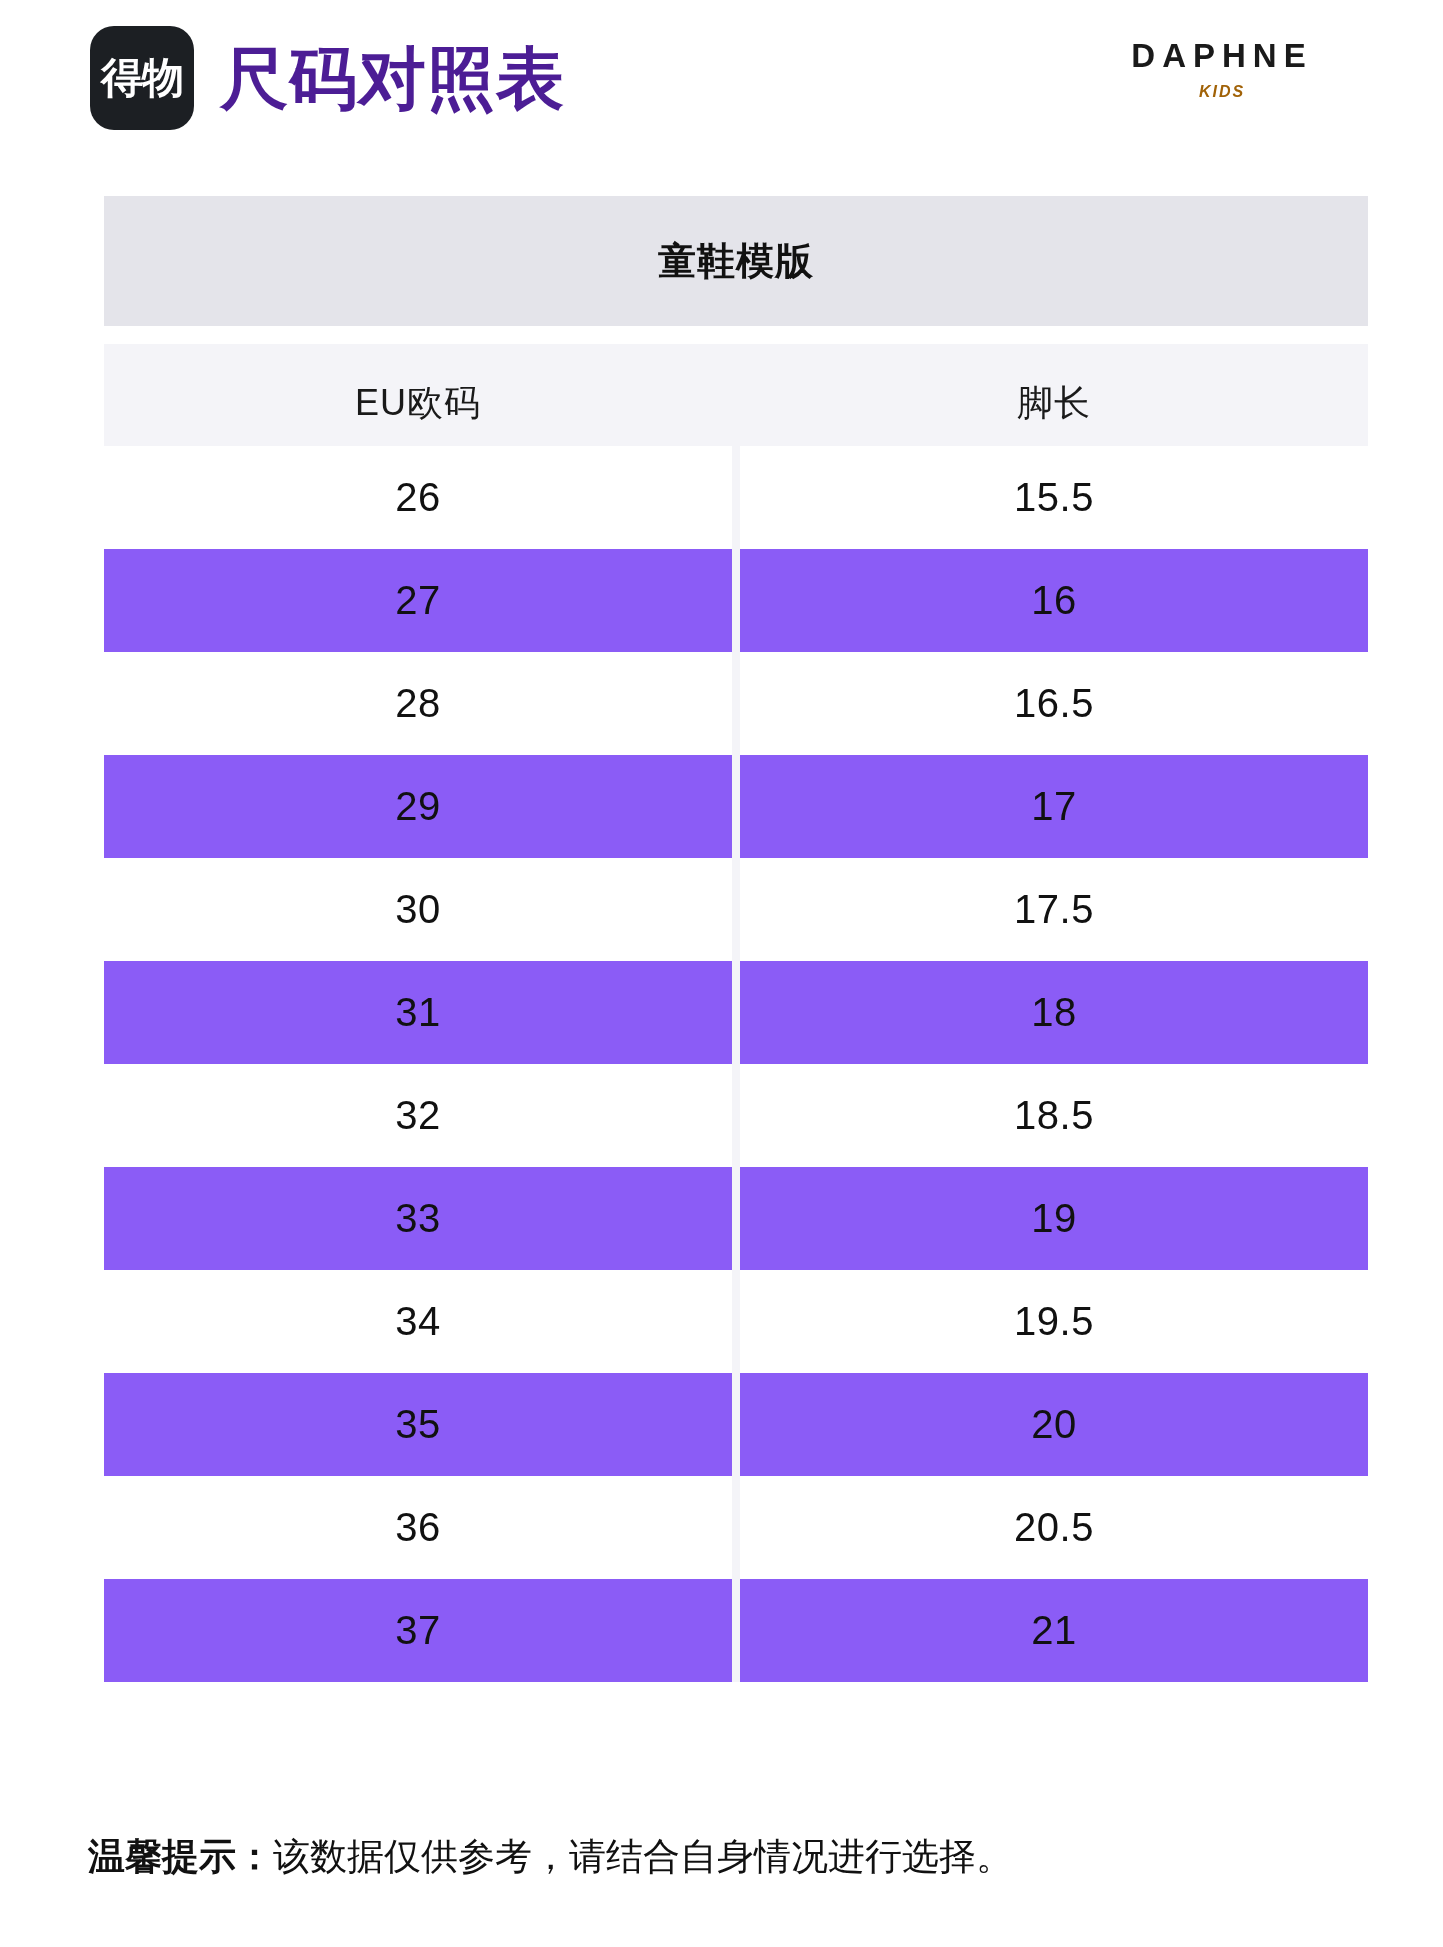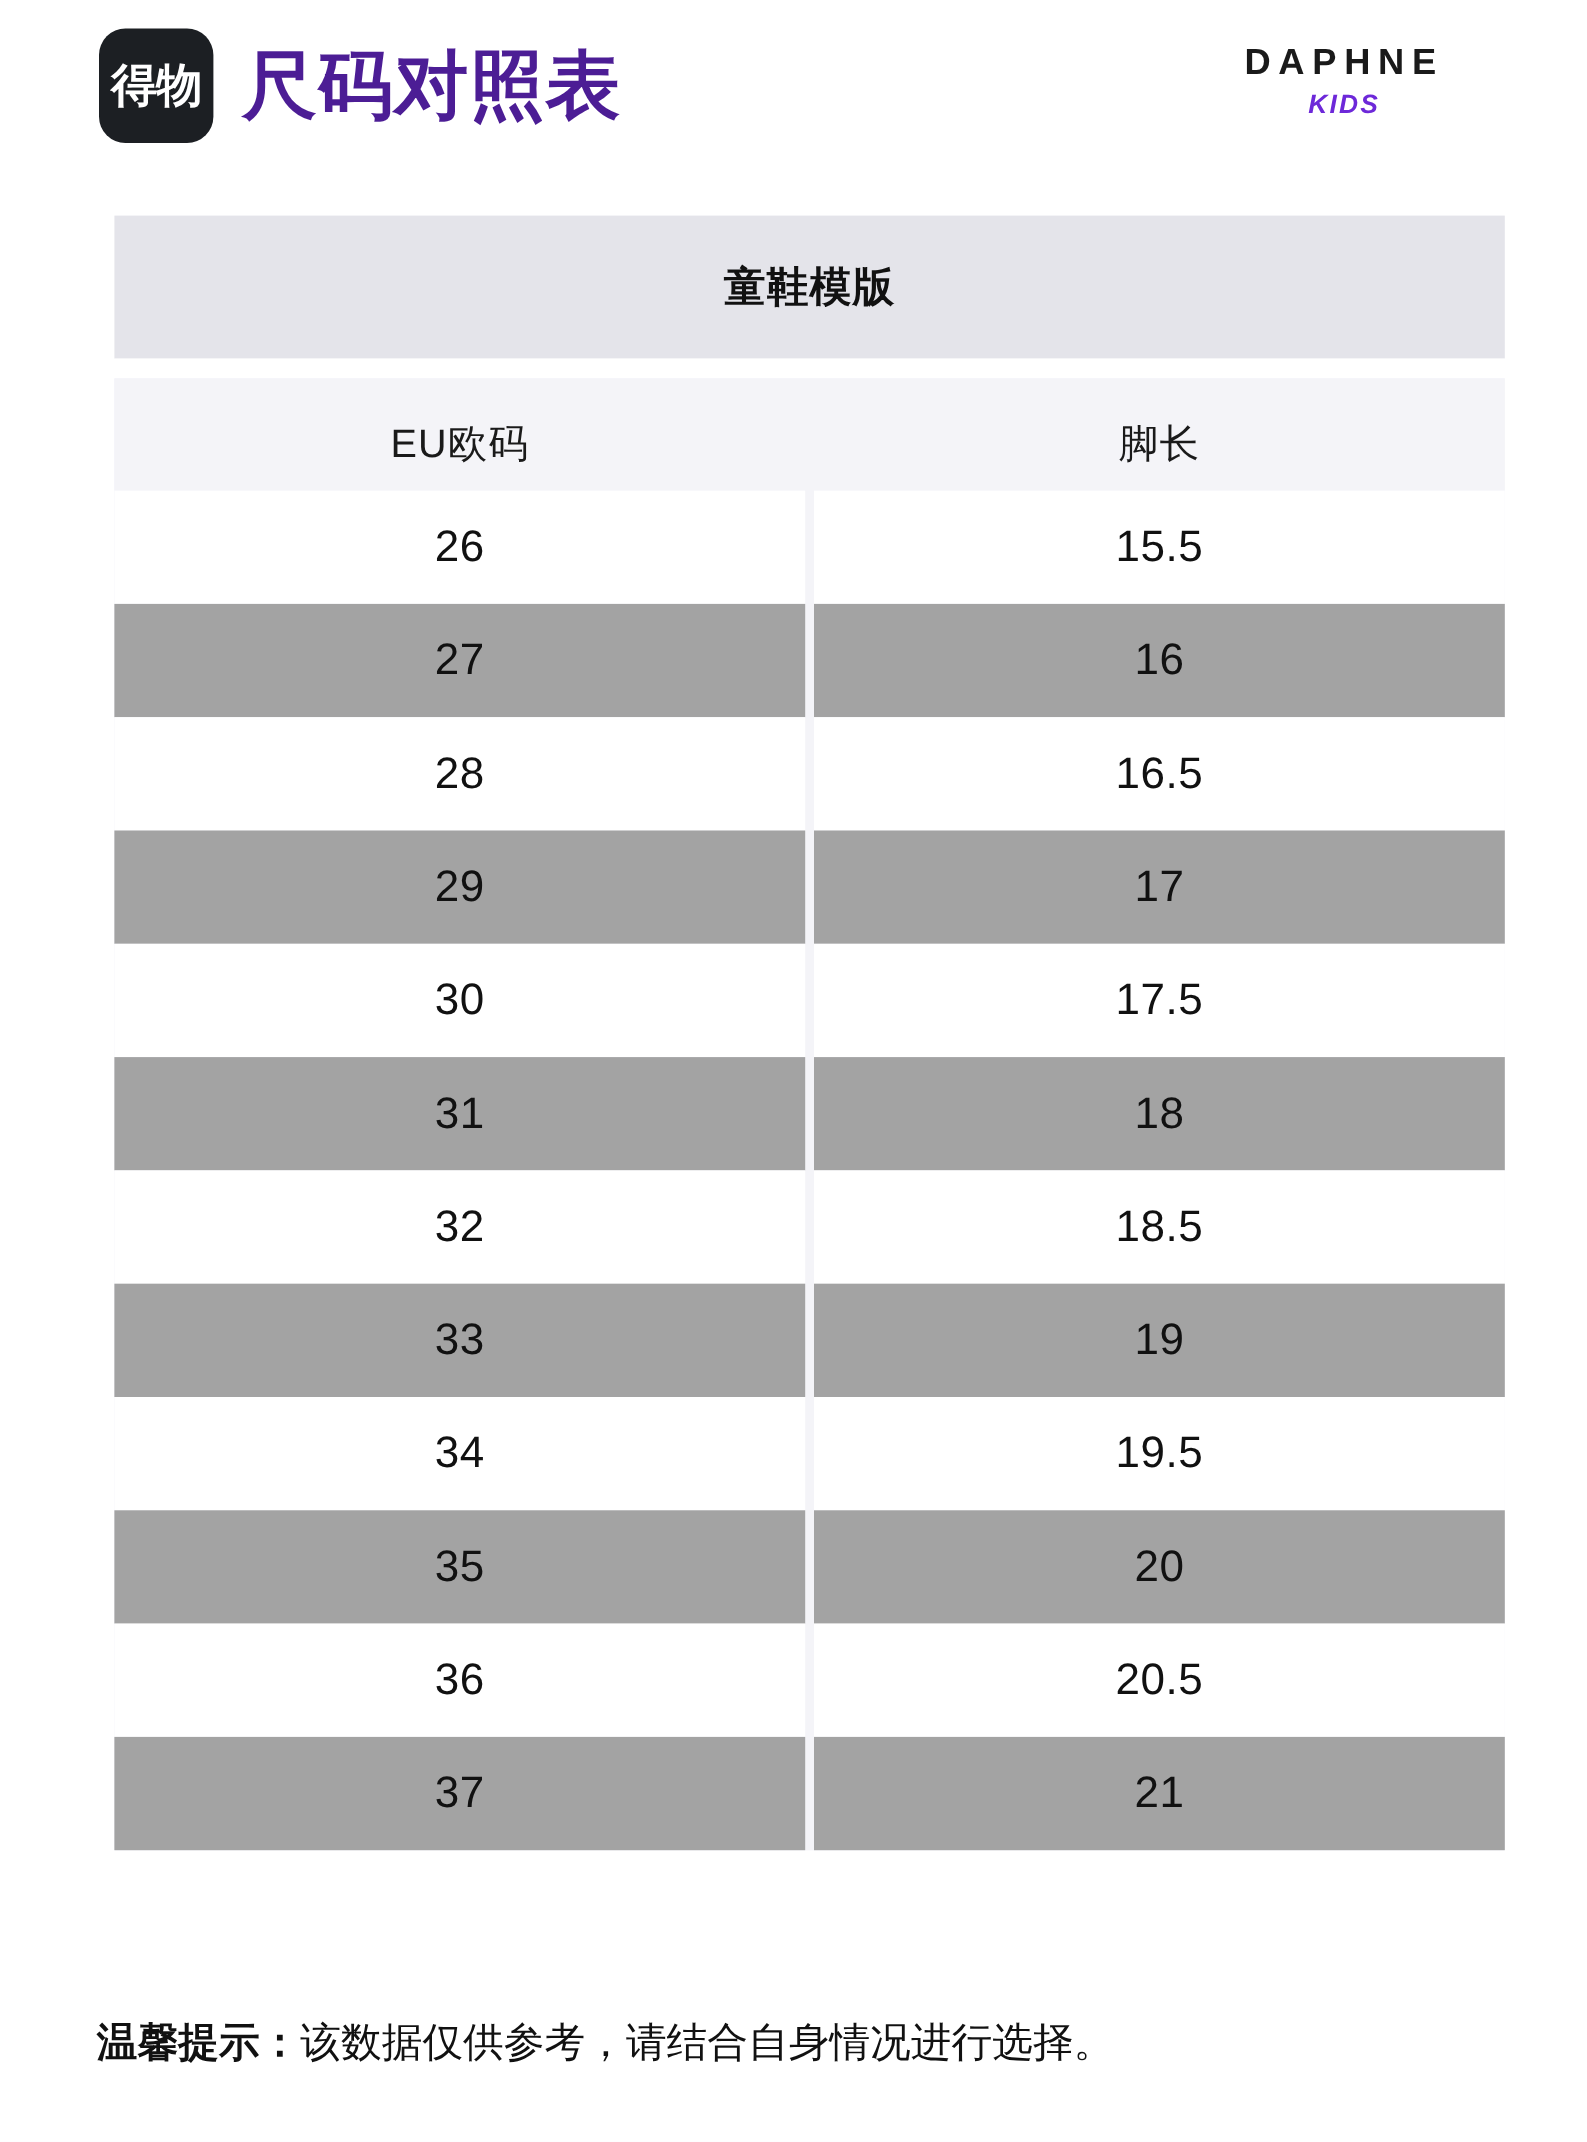--- a/index.html
+++ b/index.html
@@ -74,25 +74,25 @@
   .brand-name {
     font-size: 33px;
     letter-spacing: 7px;
     color: #1a1a1a;
     font-weight: 700;
     line-height: 1.2;
     font-family: "Liberation Sans", "DejaVu Sans", sans-serif;
   }
   .brand-sub {
     margin-top: 6px;
-    font-size: 24px;
+    font-size: 16px;
     letter-spacing: 2px;
     font-weight: 700;
     font-style: italic;
-    color: #6d28d9;
+    color: #a16207;
     line-height: 1.2;
     font-family: "Liberation Sans", "DejaVu Sans", sans-serif;
   }
 
   
   .table-wrap {
     position: absolute;
     left: 104px;
     top: 196px;
     width: 1264px;
@@ -160,21 +160,21 @@
   }
   .col-b {
     flex: 1 1 auto;
   }
   .row.odd .col-a,
   .row.odd .col-b {
     background: #ffffff;
   }
   .row.even .col-a,
   .row.even .col-b {
-    background: #a3a3a3;
+    background: #8b5cf6;
   }
 
   
   .footnote {
     position: absolute;
     left: 88px;
     top: 1832px;
     width: 1270px;
     font-size: 37px;
     line-height: 1.35;

